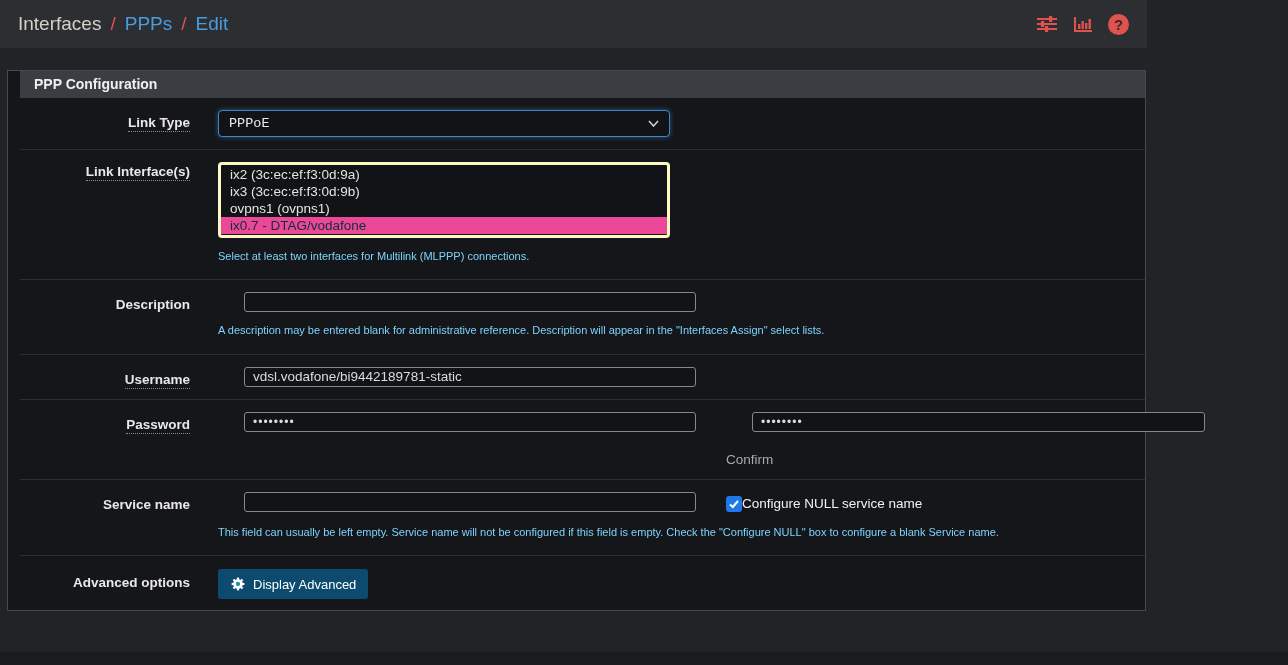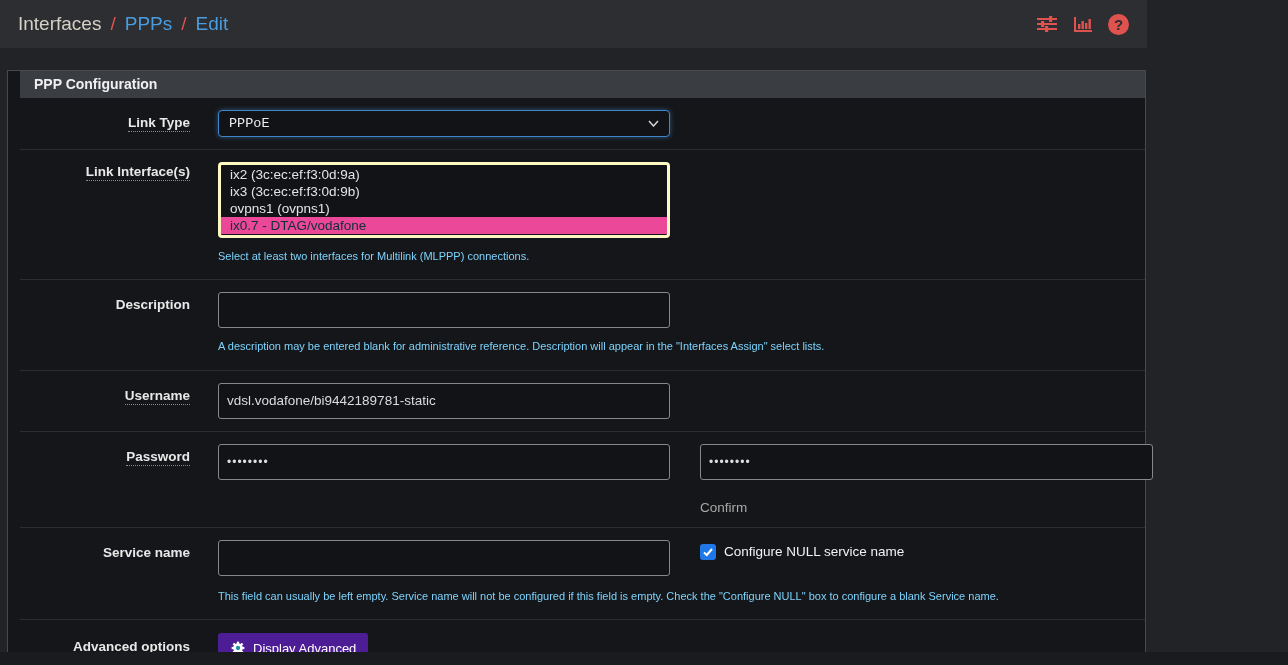--- a/index.html
+++ b/index.html
@@ -55,29 +55,30 @@
     width: 190px; flex: none;
     text-align: right;
     padding: 17px 20px 0 0;
     font-size: 13.5px; font-weight: bold; color: #e8e8e8;
   }
   .row-label .u { border-bottom: 1px dotted #8a8a8a; padding-bottom: 1px; }
   .row-content { flex: 1; padding: 12px 8px 12px 8px; }
 
   
   .text-input {
-    width: 452px; height: 36px;
+    width: 452px; height: 20px;
     background: #121316;
     border: 1px solid #85878a;
     border-radius: 3px;
     color: #dcdcdc;
     font-size: 13.5px;
     font-family: "Liberation Sans", sans-serif;
     padding: 0 8px;
     outline: none;
+    margin-left: 26px;
   }
   .pw { letter-spacing: 1px; font-size: 12px; }
   .select-box {
     width: 452px; height: 27px;
     border: 1px solid #3f85c9;
     box-shadow: 0 0 5px rgba(64,140,210,0.55);
     border-radius: 4px;
     background: #121316;
     color: #ececec;
     font-size: 13.5px;
@@ -104,37 +105,37 @@
   .help-text {
     margin-top: 8px;
     font-size: 11px;
     color: #7dd3fc;
     max-width: 905px;
     line-height: 1.95;
   }
   .dual { display: flex; gap: 30px; align-items: flex-start; }
   .confirm-wrap .text-input { width: 453px; }
   .confirm-label { margin-top: 20px; font-size: 13.5px; color: #a8a8a8; }
-  .check-group { display: flex; align-items: center; gap: 8px; padding-top: 4px; }
+  .check-group { display: flex; align-items: center; gap: 0; padding-top: 4px; }
   .checkbox {
     width: 16px; height: 16px; border-radius: 3px;
     background: #1e78e8;
     display: inline-flex; align-items: center; justify-content: center;
     cursor: pointer; flex: none;
   }
   .check-label { font-size: 13.5px; color: #f2f2f2; cursor: pointer; }
 
   .btn {
     display: inline-flex; align-items: center; gap: 7px;
     border: none; border-radius: 3px;
     color: #fff; font-size: 13px;
     font-family: "Liberation Sans", sans-serif;
     padding: 7px 12px; cursor: pointer;
   }
-  .btn-advanced { background: #4c1d95; }
+  .btn-advanced { background: #0c4a6e; }
 
   .footer-strip {
     position: absolute; left: 0; right: 0; bottom: 0;
     height: 13px; background: #1a1b1e;
   }
 </style>
 </head>
 <body>
 
 <div class="content-col">

